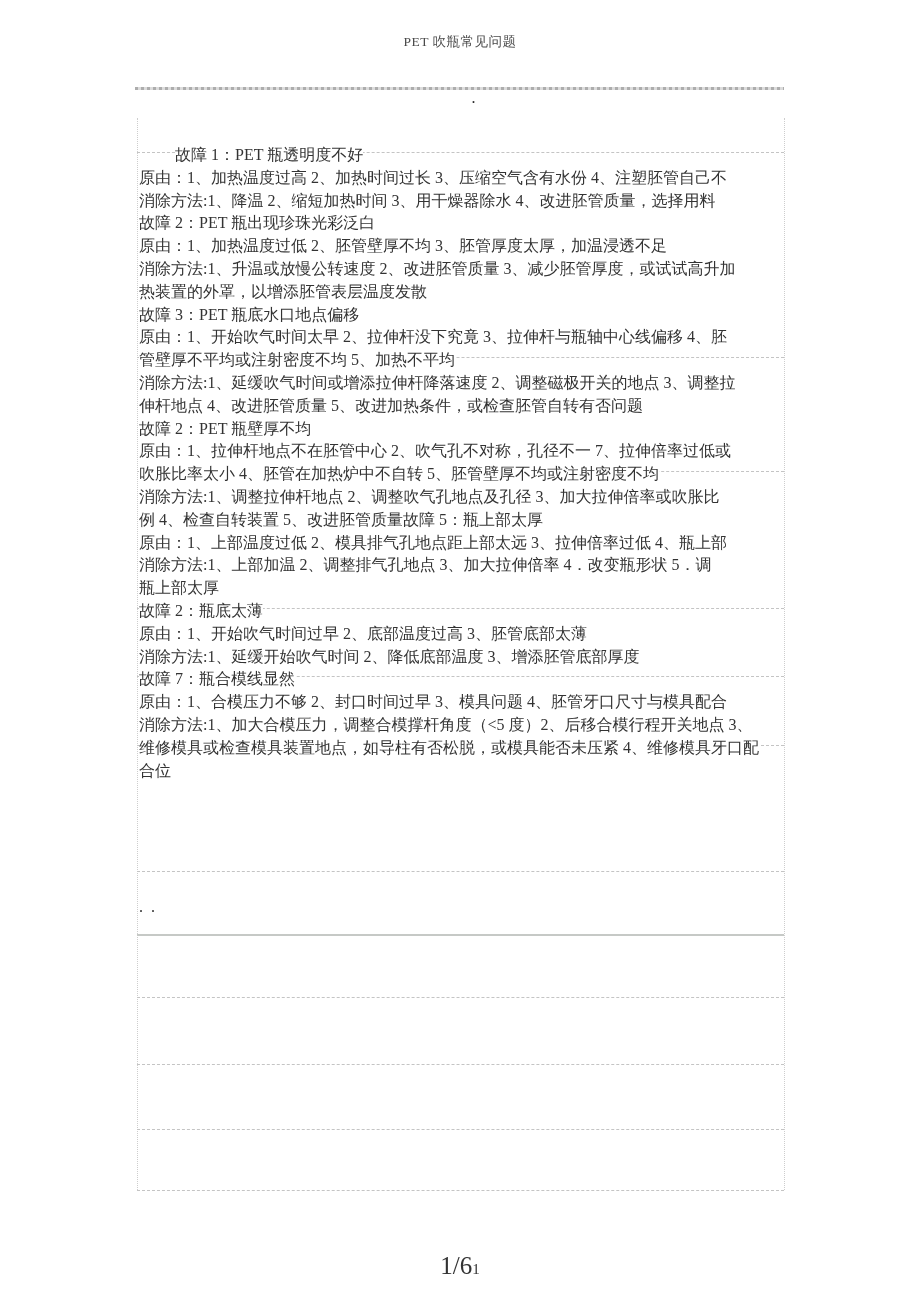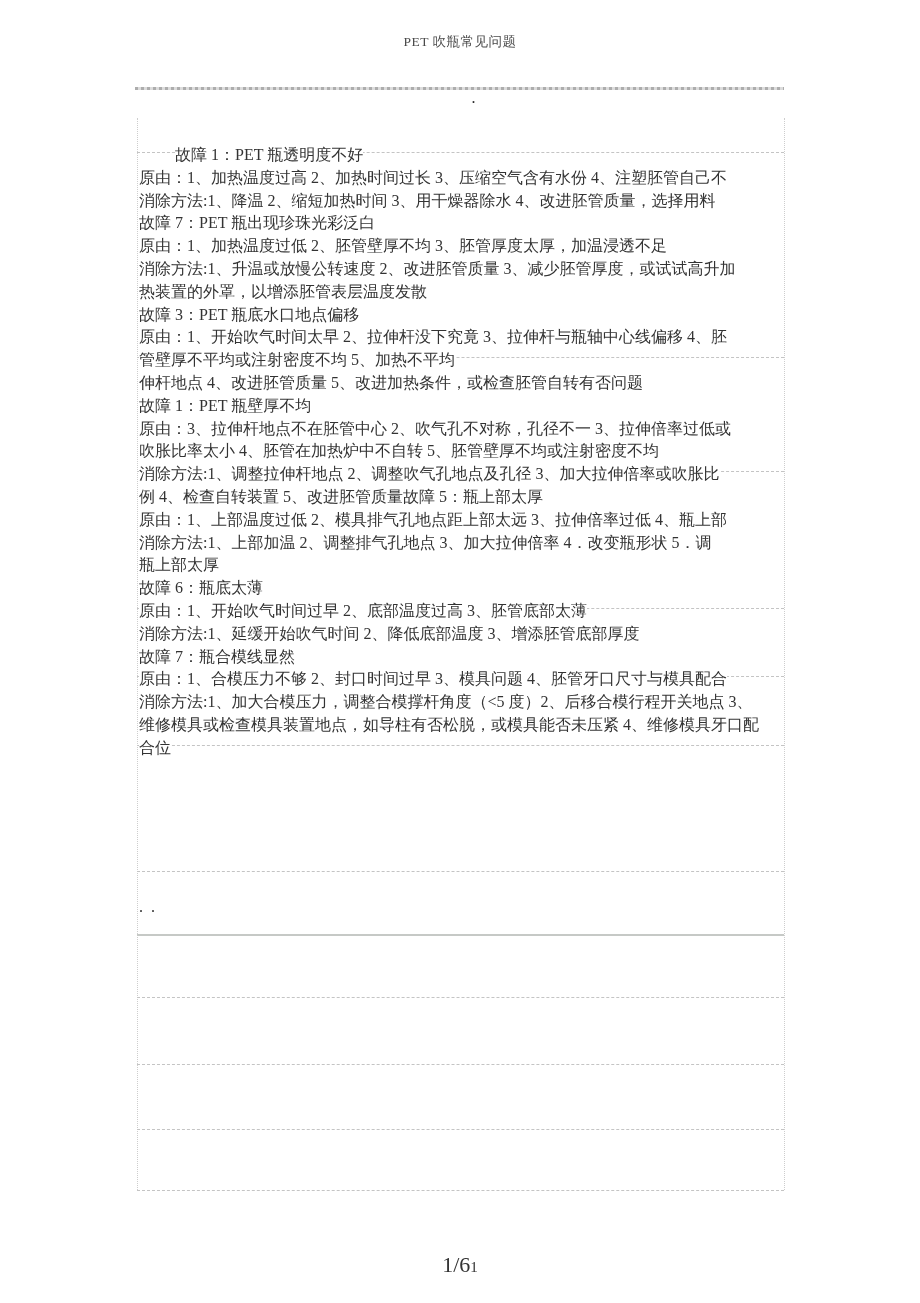--- a/index.html
+++ b/index.html
@@ -51,21 +51,21 @@
   .stray-dots{
     position:absolute;top:898px;left:139px;
     font-size:16px;color:#333333;letter-spacing:2px;
     z-index:2;
   }
   
   .footer{
     position:absolute;top:1252px;left:0;width:920px;
     text-align:center;color:#333333;
   }
-  .footer .pg{font-size:22px;text-align:center;}
+  .footer .pg{font-size:25px;text-align:center;}
   .footer .pg-suffix{font-size:15px;}
 </style>
 </head>
 <body>
 
 <div id="page">
 
   <div class="doc-title">PET 吹瓶常见问题</div>
   <div class="header-rule"></div>
   <div class="header-dot">.</div>
@@ -83,37 +83,38 @@
   <div class="divider solid" style="top:934px"></div>
   <div class="divider" style="top:997px"></div>
   <div class="divider" style="top:1064px"></div>
   <div class="divider" style="top:1129px"></div>
   <div class="divider" style="top:1190px"></div>
 
   <div class="doc-text">
     <div class="tl indent"><span class="m">故障 1：PET 瓶透明度不好</span></div>
     <div class="tl"><span class="m">原由：1、加热温度过高 2、加热时间过长 3、压缩空气含有水份 4、注塑胚管自己不</span></div>
     <div class="tl"><span class="m">消除方法:1、降温 2、缩短加热时间 3、用干燥器除水 4、改进胚管质量，选择用料</span></div>
-    <div class="tl"><span class="m">故障 7：PET 瓶出现珍珠光彩泛白</span></div>
+    <div class="tl"><span class="m">故障 2：PET 瓶出现珍珠光彩泛白</span></div>
     <div class="tl"><span class="m">原由：1、加热温度过低 2、胚管壁厚不均 3、胚管厚度太厚，加温浸透不足</span></div>
     <div class="tl"><span class="m">消除方法:1、升温或放慢公转速度 2、改进胚管质量 3、减少胚管厚度，或试试高升加</span></div>
     <div class="tl"><span class="m">热装置的外罩，以增添胚管表层温度发散</span></div>
     <div class="tl"><span class="m">故障 3：PET 瓶底水口地点偏移</span></div>
     <div class="tl"><span class="m">原由：1、开始吹气时间太早 2、拉伸杆没下究竟 3、拉伸杆与瓶轴中心线偏移 4、胚</span></div>
     <div class="tl"><span class="m">管壁厚不平均或注射密度不均 5、加热不平均</span></div>
+    <div class="tl"><span class="m">消除方法:1、延缓吹气时间或增添拉伸杆降落速度 2、调整磁极开关的地点 3、调整拉</span></div>
     <div class="tl"><span class="m">伸杆地点 4、改进胚管质量 5、改进加热条件，或检查胚管自转有否问题</span></div>
-    <div class="tl"><span class="m">故障 1：PET 瓶壁厚不均</span></div>
-    <div class="tl"><span class="m">原由：3、拉伸杆地点不在胚管中心 2、吹气孔不对称，孔径不一 3、拉伸倍率过低或</span></div>
+    <div class="tl"><span class="m">故障 2：PET 瓶壁厚不均</span></div>
+    <div class="tl"><span class="m">原由：1、拉伸杆地点不在胚管中心 2、吹气孔不对称，孔径不一 7、拉伸倍率过低或</span></div>
     <div class="tl"><span class="m">吹胀比率太小 4、胚管在加热炉中不自转 5、胚管壁厚不均或注射密度不均</span></div>
     <div class="tl"><span class="m">消除方法:1、调整拉伸杆地点 2、调整吹气孔地点及孔径 3、加大拉伸倍率或吹胀比</span></div>
     <div class="tl"><span class="m">例 4、检查自转装置 5、改进胚管质量故障 5：瓶上部太厚</span></div>
     <div class="tl"><span class="m">原由：1、上部温度过低 2、模具排气孔地点距上部太远 3、拉伸倍率过低 4、瓶上部</span></div>
     <div class="tl"><span class="m">消除方法:1、上部加温 2、调整排气孔地点 3、加大拉伸倍率 4．改变瓶形状 5．调</span></div>
     <div class="tl"><span class="m">瓶上部太厚</span></div>
-    <div class="tl"><span class="m">故障 6：瓶底太薄</span></div>
+    <div class="tl"><span class="m">故障 2：瓶底太薄</span></div>
     <div class="tl"><span class="m">原由：1、开始吹气时间过早 2、底部温度过高 3、胚管底部太薄</span></div>
     <div class="tl"><span class="m">消除方法:1、延缓开始吹气时间 2、降低底部温度 3、增添胚管底部厚度</span></div>
     <div class="tl"><span class="m">故障 7：瓶合模线显然</span></div>
     <div class="tl"><span class="m">原由：1、合模压力不够 2、封口时间过早 3、模具问题 4、胚管牙口尺寸与模具配合</span></div>
     <div class="tl"><span class="m">消除方法:1、加大合模压力，调整合模撑杆角度（&lt;5 度）2、后移合模行程开关地点 3、</span></div>
     <div class="tl"><span class="m">维修模具或检查模具装置地点，如导柱有否松脱，或模具能否未压紧 4、维修模具牙口配</span></div>
     <div class="tl"><span class="m">合位</span></div>
   </div>
 
   <div class="stray-dots">. .</div>

